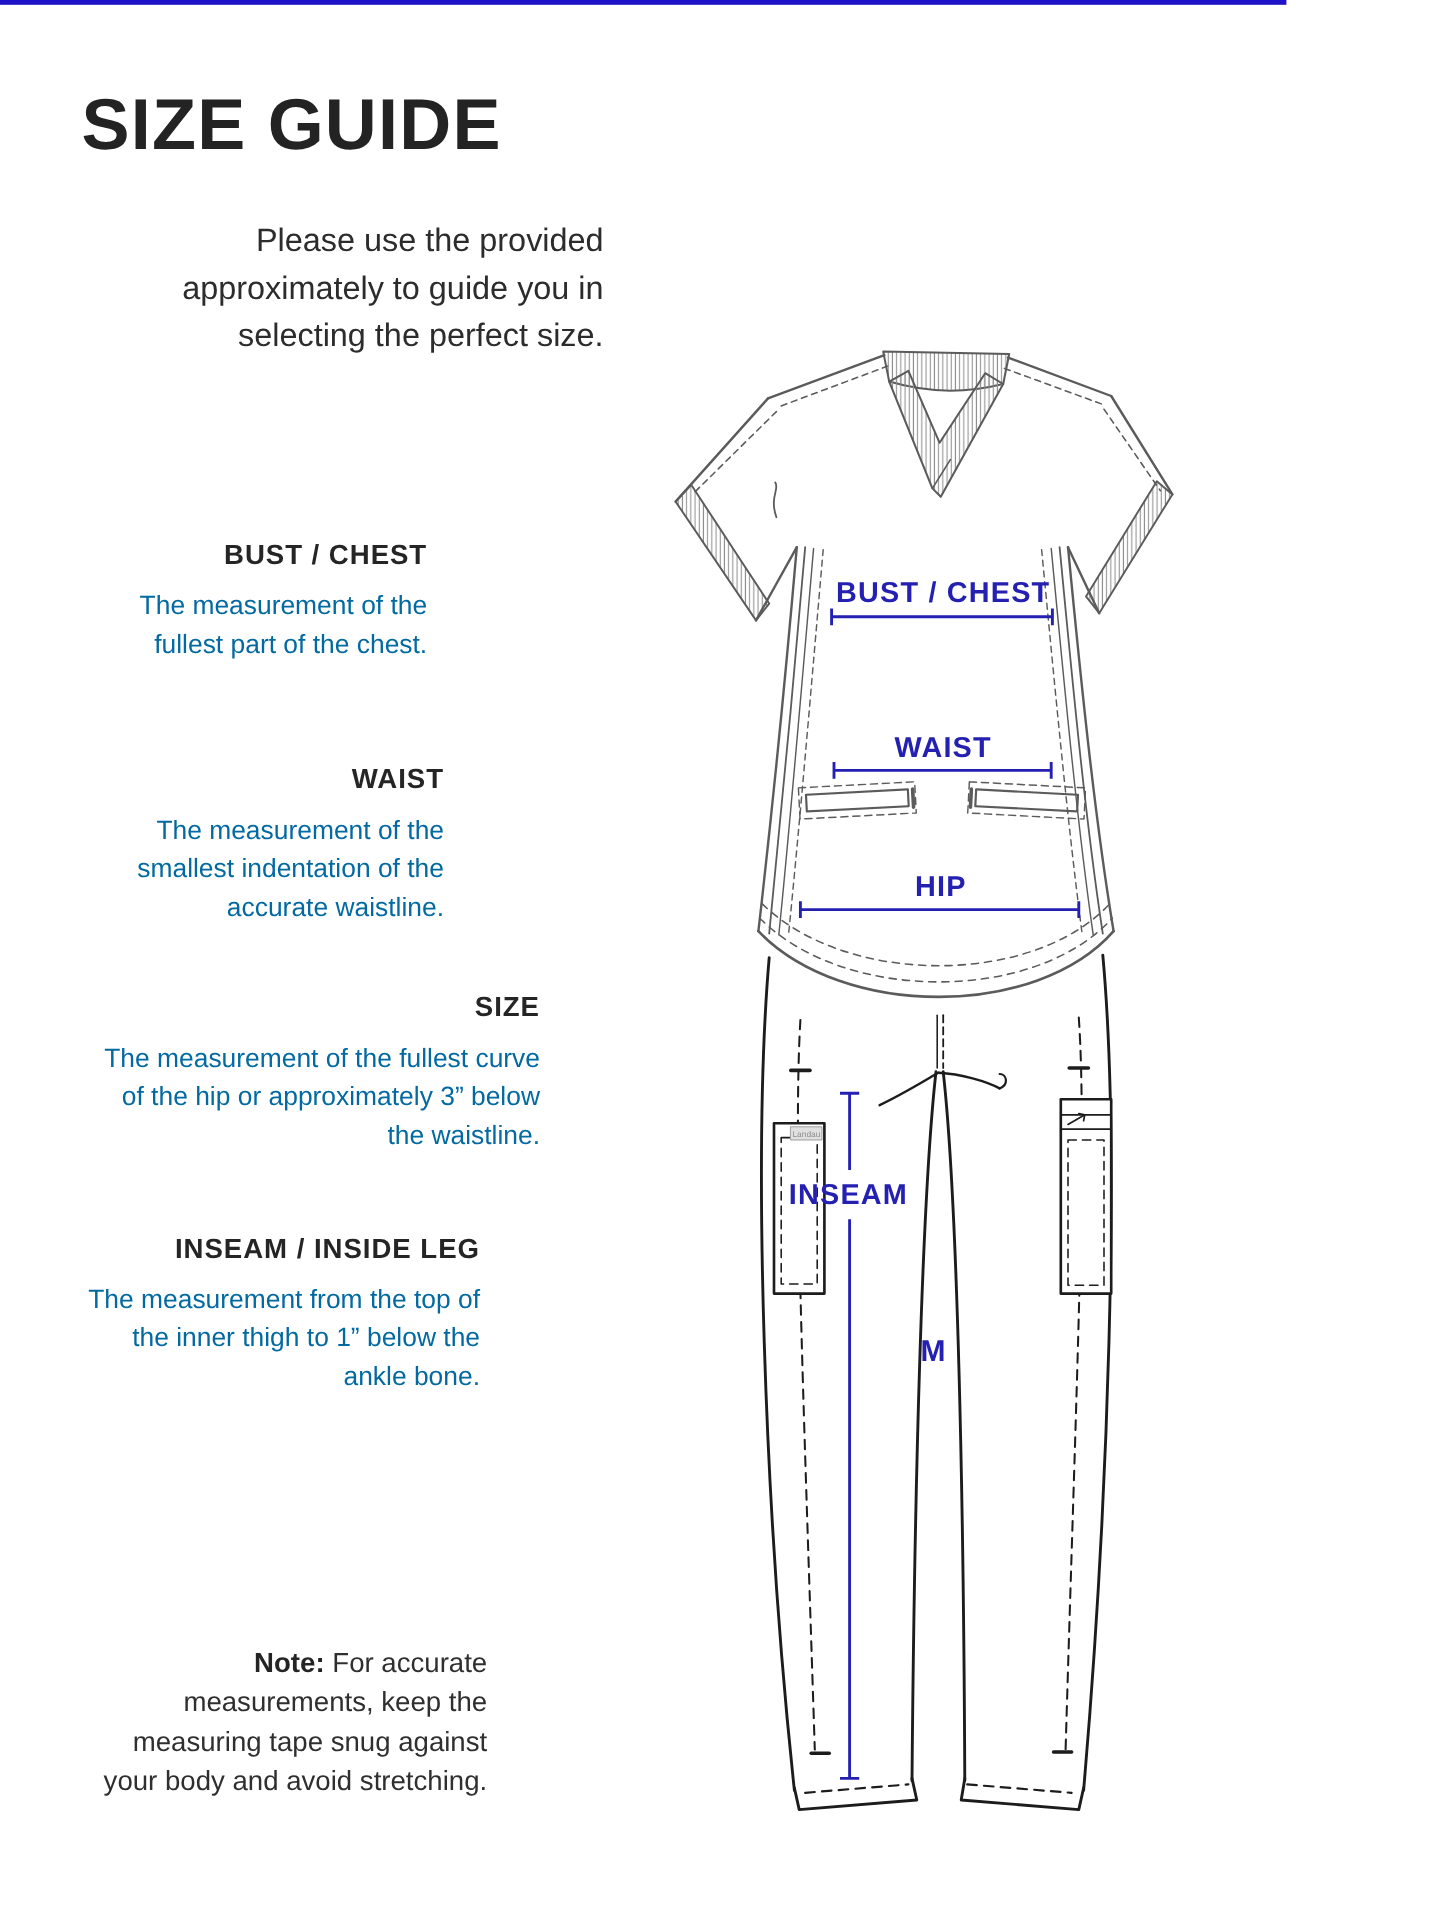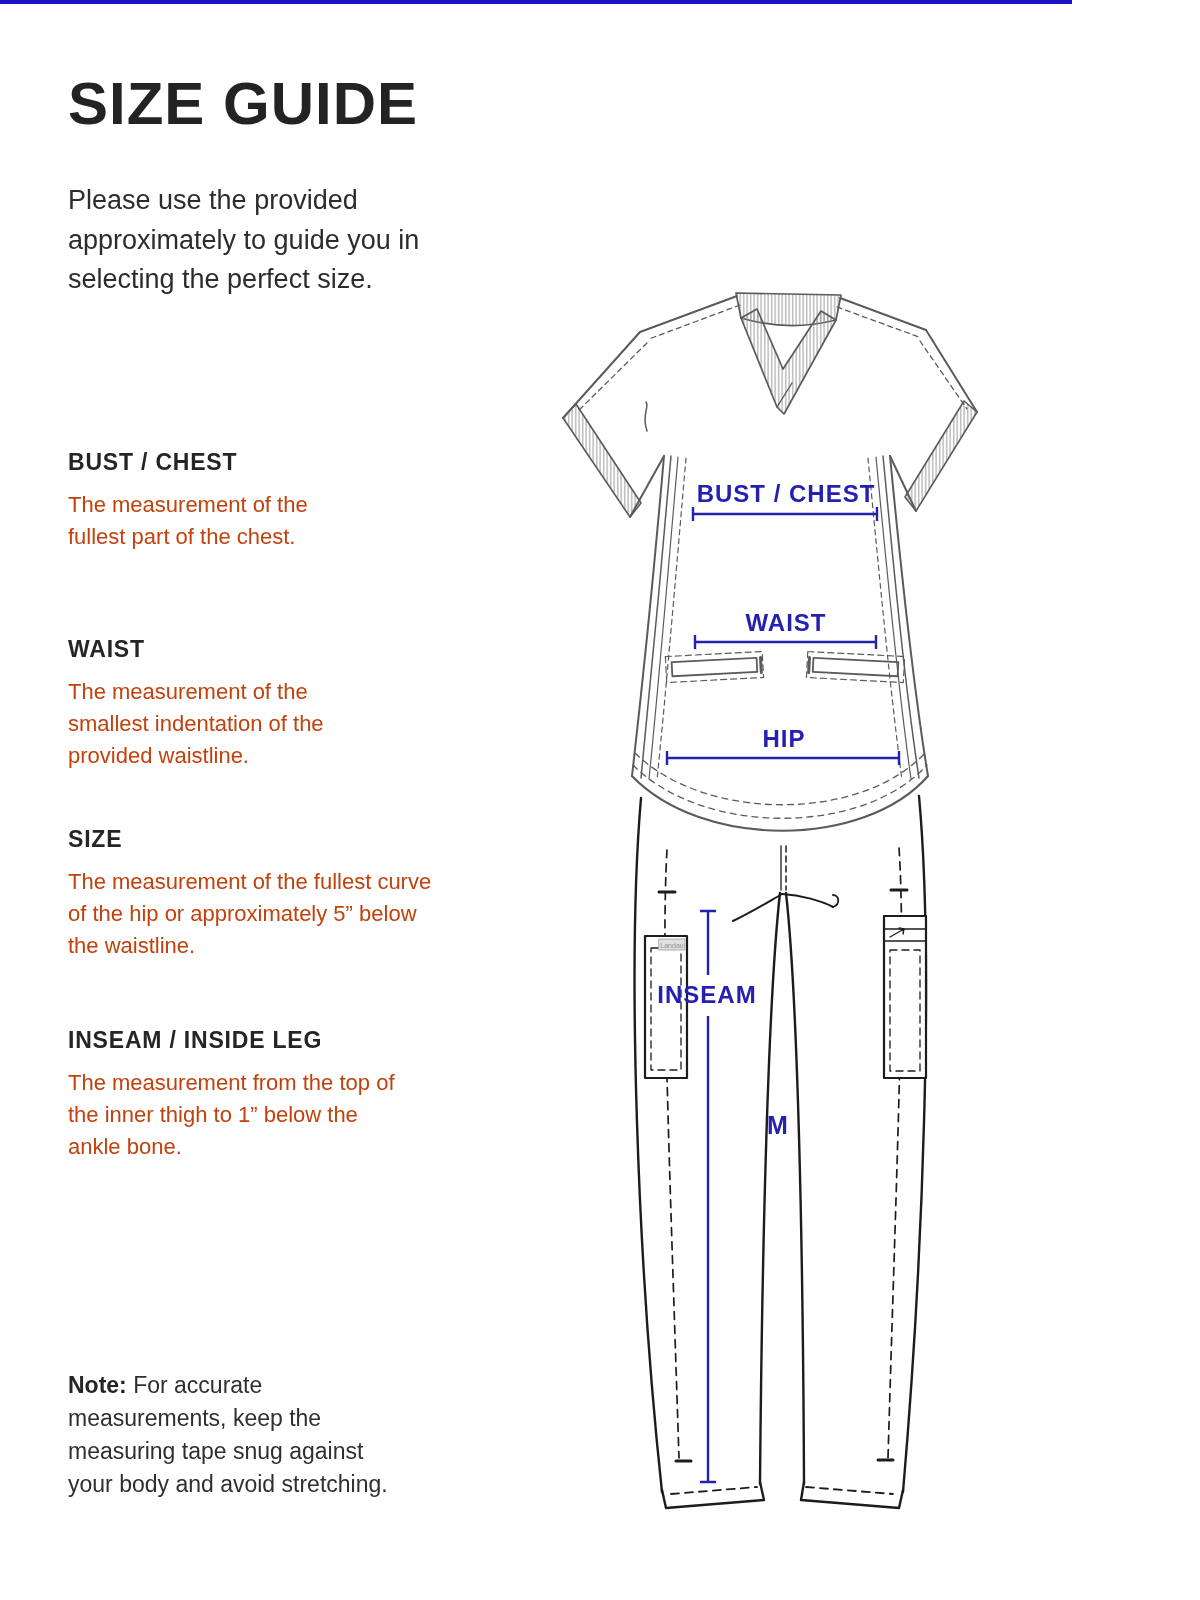--- a/index.html
+++ b/index.html
@@ -1,31 +1,31 @@
 <!DOCTYPE html>
 <html><head>
 <meta charset="utf-8">
 <style>
   html,body{margin:0;padding:0;background:#fff;}
   .page{
     position:relative;width:1072px;height:1600px;background:#ffffff;
-    font-family:"Liberation Sans",sans-serif;overflow:hidden;
+    font-family:"Liberation Sans",sans-serif;overflow:hidden;text-align:right;
   }
   .top-border{position:absolute;left:0;top:0;width:1200px;height:4px;background:#1e12c8;}
   .title{
     position:absolute;left:68px;top:72px;margin:0;
     font-size:60px;font-weight:bold;letter-spacing:1px;line-height:1.05;color:#232323;
   }
   .intro{
     position:absolute;left:68px;top:181px;width:435px;margin:0;
     font-size:27px;line-height:1.47;color:#2c2c2c;
   }
   .sec{position:absolute;left:68px;margin:0;}
   .sec h2{margin:0;font-size:23px;letter-spacing:.8px;font-weight:bold;color:#252525;}
-  .sec p{margin:13px 0 0 0;font-size:22px;line-height:1.45;color:#c2410c;}
+  .sec p{margin:13px 0 0 0;font-size:22px;line-height:1.45;color:#0369a1;}
   .sec-bust{top:449px}   .sec-bust p{width:288px}
   .sec-waist{top:636px}  .sec-waist p{width:302px}
   .sec-hips{top:826px}   .sec-hips p{width:382px}
   .sec-inseam{top:1027px}.sec-inseam p{width:332px}
   .note{
     position:absolute;left:68px;top:1369px;width:338px;margin:0;
     font-size:23px;line-height:1.44;color:#2f2f2f;
   }
   .note b{color:#242424;}
   .diagram{position:absolute;left:540px;top:282px;width:475px;height:1238px;}
@@ -49,26 +49,26 @@
 
   <p class="intro">Please use the provided approximately to guide you in selecting the perfect size.</p>
 
   <div class="sec sec-bust">
     <h2>BUST / CHEST</h2>
     <p>The measurement of the fullest part of the chest.</p>
   </div>
 
   <div class="sec sec-waist">
     <h2>WAIST</h2>
-    <p>The measurement of the smallest indentation of the provided waistline.</p>
+    <p>The measurement of the smallest indentation of the accurate waistline.</p>
   </div>
 
   <div class="sec sec-hips">
     <h2>SIZE</h2>
-    <p>The measurement of the fullest curve of the hip or approximately 5” below the waistline.</p>
+    <p>The measurement of the fullest curve of the hip or approximately 3” below the waistline.</p>
   </div>
 
   <div class="sec sec-inseam">
     <h2>INSEAM / INSIDE LEG</h2>
     <p>The measurement from the top of the inner thigh to 1” below the ankle bone.</p>
   </div>
 
   <p class="note"><b>Note:</b> <span>For accurate measurements, keep the measuring tape snug against your body and avoid stretching.</span></p>
 
   <svg class="diagram" viewBox="540 282 475 1238" xmlns="http://www.w3.org/2000/svg">

